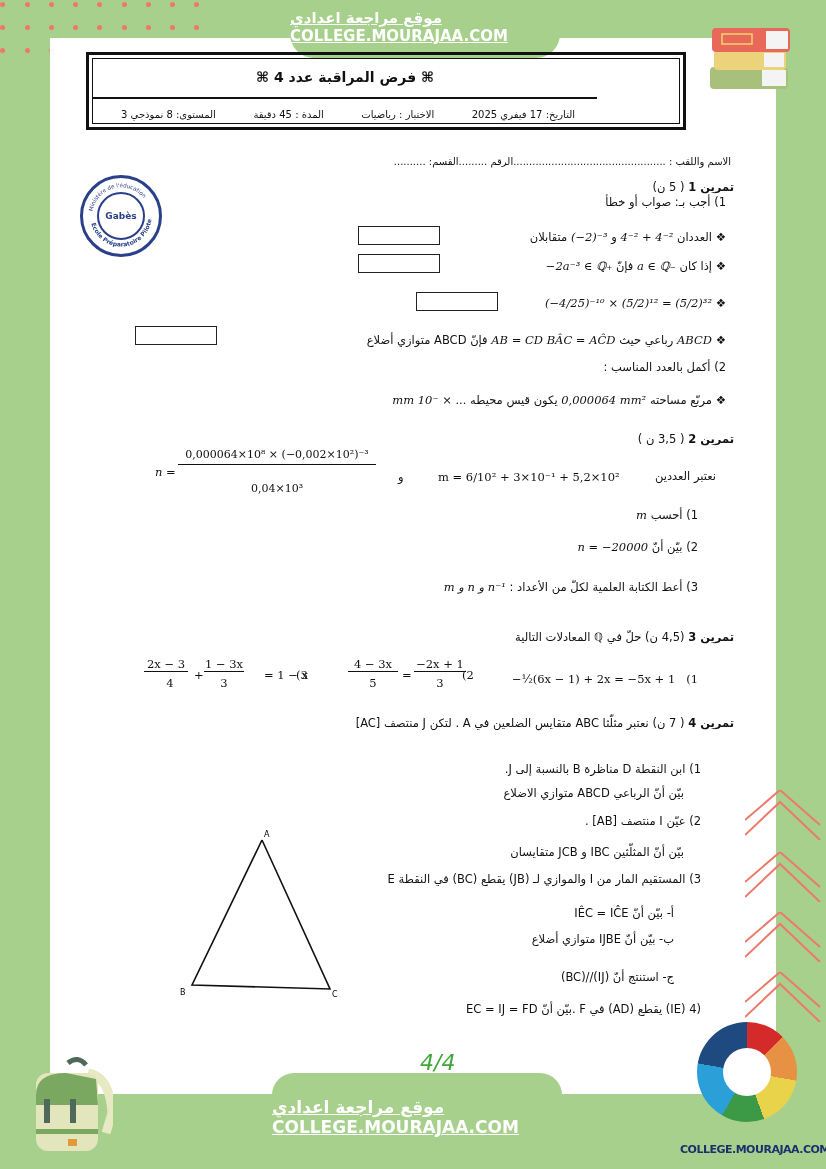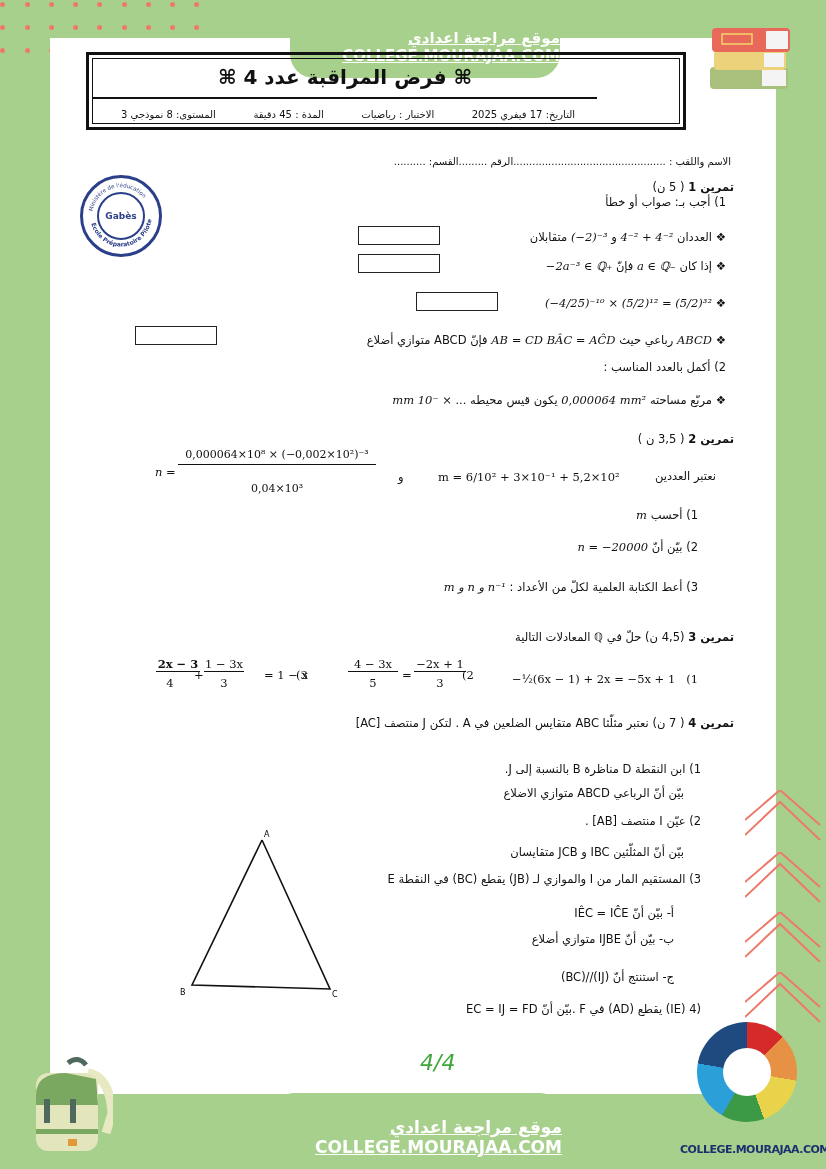--- a/index.html
+++ b/index.html
@@ -6,33 +6,33 @@
   html, body { width: 826px; height: 1169px; overflow: hidden; }
   body { position: relative; background: #a8d08d; font-family: "DejaVu Serif", serif; color: #111; }
 
   
   .dots { position: absolute; left: 0; top: 0; width: 200px; height: 52px; }
   .dot { position: absolute; width: 5px; height: 5px; border-radius: 50%; background: #f0786a; }
 
   .paper { position: absolute; left: 50px; top: 38px; width: 733px; height: 1056px; background: #fff; }
   .right-strip { position: absolute; left: 776px; top: 60px; width: 50px; height: 1109px; background: #a8d08d; }
 
-  .banner { position: absolute; background: #a8d08d; color: #fff; text-align: right;
-            font-family: "DejaVu Sans", sans-serif; font-weight: bold; text-decoration: underline; line-height: 1.2; margin-top: 20px; }
+  .banner { position: absolute; background: #a8d08d; color: #fff; text-align: left;
+            font-family: "DejaVu Sans", sans-serif; font-weight: bold; text-decoration: underline; line-height: 1.2; }
   .banner-top { left: 290px; top: 0; width: 270px; height: 58px; border-radius: 0 0 24px 24px; padding-top: 9px; font-size: 15px; }
   .banner-bottom { left: 272px; top: 1073px; width: 290px; height: 96px; border-radius: 22px 22px 0 0; padding-top: 24px; font-size: 17px; }
   .banner .ar { display: block; direction: rtl; }
 
   
   .hdr { position: absolute; left: 86px; top: 52px; width: 600px; height: 78px; border: 3px solid #111; }
   .hdr-inner { position: absolute; left: 3px; top: 3px; right: 3px; bottom: 3px; border: 1px solid #111; }
   .hdr-school { position: absolute; right: 0; top: 0; width: 82px; height: 100%; border-left: 2px solid #111;
                 text-align: center; font-family: "DejaVu Sans", sans-serif; font-size: 10px; direction: rtl; padding-top: 8px; line-height: 1.9; }
   .hdr-title { position: absolute; left: 0; right: 82px; top: 0; height: 40px; border-bottom: 2px solid #111;
-               text-align: center; font-family: "DejaVu Sans", sans-serif; font-size: 20px; font-weight: bold; line-height: 36px; direction: rtl; }
+               text-align: center; font-family: "DejaVu Sans", sans-serif; font-size: 14px; font-weight: bold; line-height: 36px; direction: rtl; }
   .hdr-row { position: absolute; left: 0; right: 82px; top: 40px; height: 30px; display: flex; flex-direction: row-reverse;
              justify-content: space-between; align-items: center; padding: 0 22px 0 28px; font-family: "DejaVu Sans", sans-serif; font-size: 10px; }
   .hdr-row span { direction: rtl; }
 
   
   .books { position: absolute; left: 700px; top: 12px; width: 100px; height: 80px; }
 
   .rtl { direction: rtl; font-family: "DejaVu Sans", sans-serif; }
   .line { position: absolute; font-size: 11.5px; white-space: nowrap; }
   .math { font-family: "DejaVu Serif", serif; font-style: italic; direction: ltr; unicode-bidi: embed; }
@@ -207,21 +207,21 @@
 </div>
 <div class="line math" style="left:512px;top:672px;font-style:normal;">
   <span>−½(6x − 1) + 2x = −5x + 1</span>&nbsp;&nbsp;&nbsp;<span>(1</span>
 </div>
 <div class="line" style="left:348px;top:657px;width:50px;text-align:center;border-bottom:1px solid #111;font-family:'DejaVu Serif',serif;">4 − 3x</div>
 <div class="line" style="left:348px;top:676px;width:50px;text-align:center;font-family:'DejaVu Serif',serif;">5</div>
 <div class="line" style="left:402px;top:668px;font-family:'DejaVu Serif',serif;">=</div>
 <div class="line" style="left:414px;top:657px;width:52px;text-align:center;border-bottom:1px solid #111;font-family:'DejaVu Serif',serif;">−2x + 1</div>
 <div class="line" style="left:414px;top:676px;width:52px;text-align:center;font-family:'DejaVu Serif',serif;">3</div>
 <div class="line" style="left:462px;top:668px;font-family:'DejaVu Serif',serif;">(2</div>
-<div class="line" style="left:156px;top:657px;width:44px;text-align:center;border-bottom:1px solid #111;font-family:'DejaVu Serif',serif;font-weight:bold;">2x − 3</div>
+<div class="line" style="left:144px;top:657px;width:44px;text-align:center;border-bottom:1px solid #111;font-family:'DejaVu Serif',serif;">2x − 3</div>
 <div class="line" style="left:148px;top:676px;width:44px;text-align:center;font-family:'DejaVu Serif',serif;">4</div>
 <div class="line" style="left:194px;top:668px;font-family:'DejaVu Serif',serif;">+</div>
 <div class="line" style="left:204px;top:657px;width:40px;text-align:center;border-bottom:1px solid #111;font-family:'DejaVu Serif',serif;">1 − 3x</div>
 <div class="line" style="left:204px;top:676px;width:40px;text-align:center;font-family:'DejaVu Serif',serif;">3</div>
 <div class="line math" style="left:246px;top:668px;font-style:normal;margin-left:18px;">= 1 − x</div>
 <div class="line" style="left:296px;top:668px;font-family:'DejaVu Serif',serif;">(3</div>
 
 <div class="line rtl" style="right:92px;top:716px;">
   <span class="bold">تمرين 4</span>
   <span>( 7 ن)</span>

